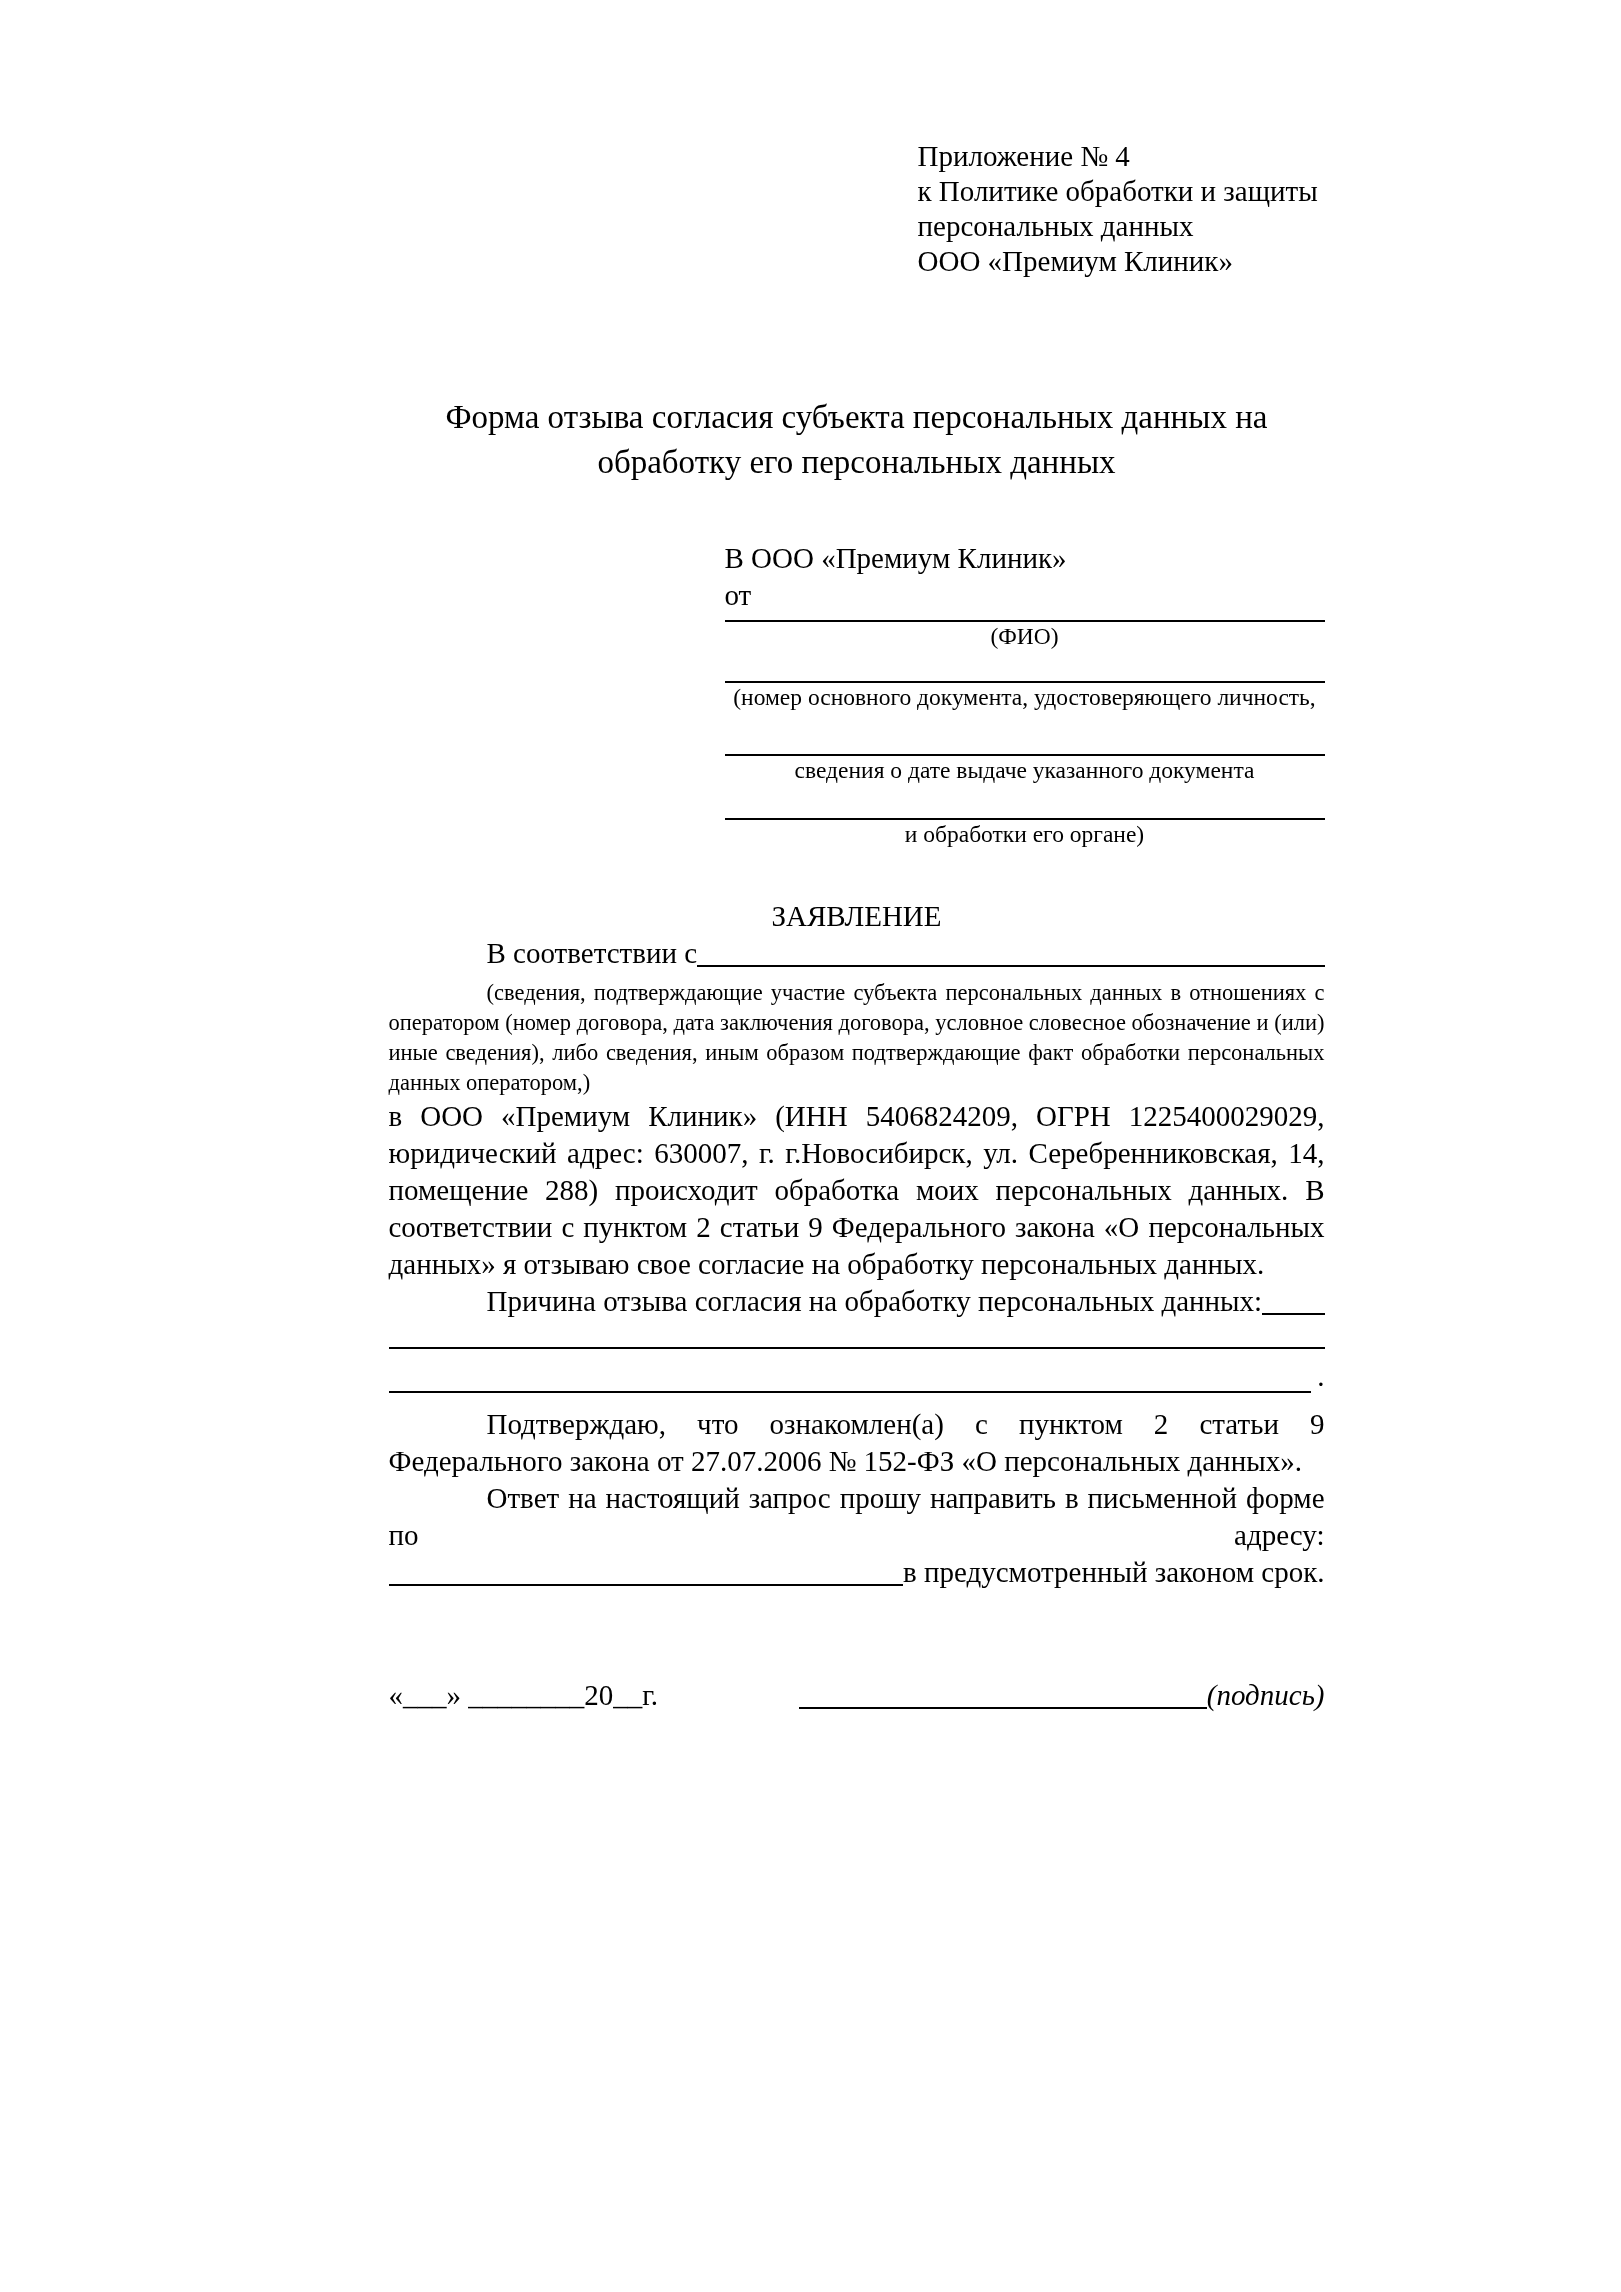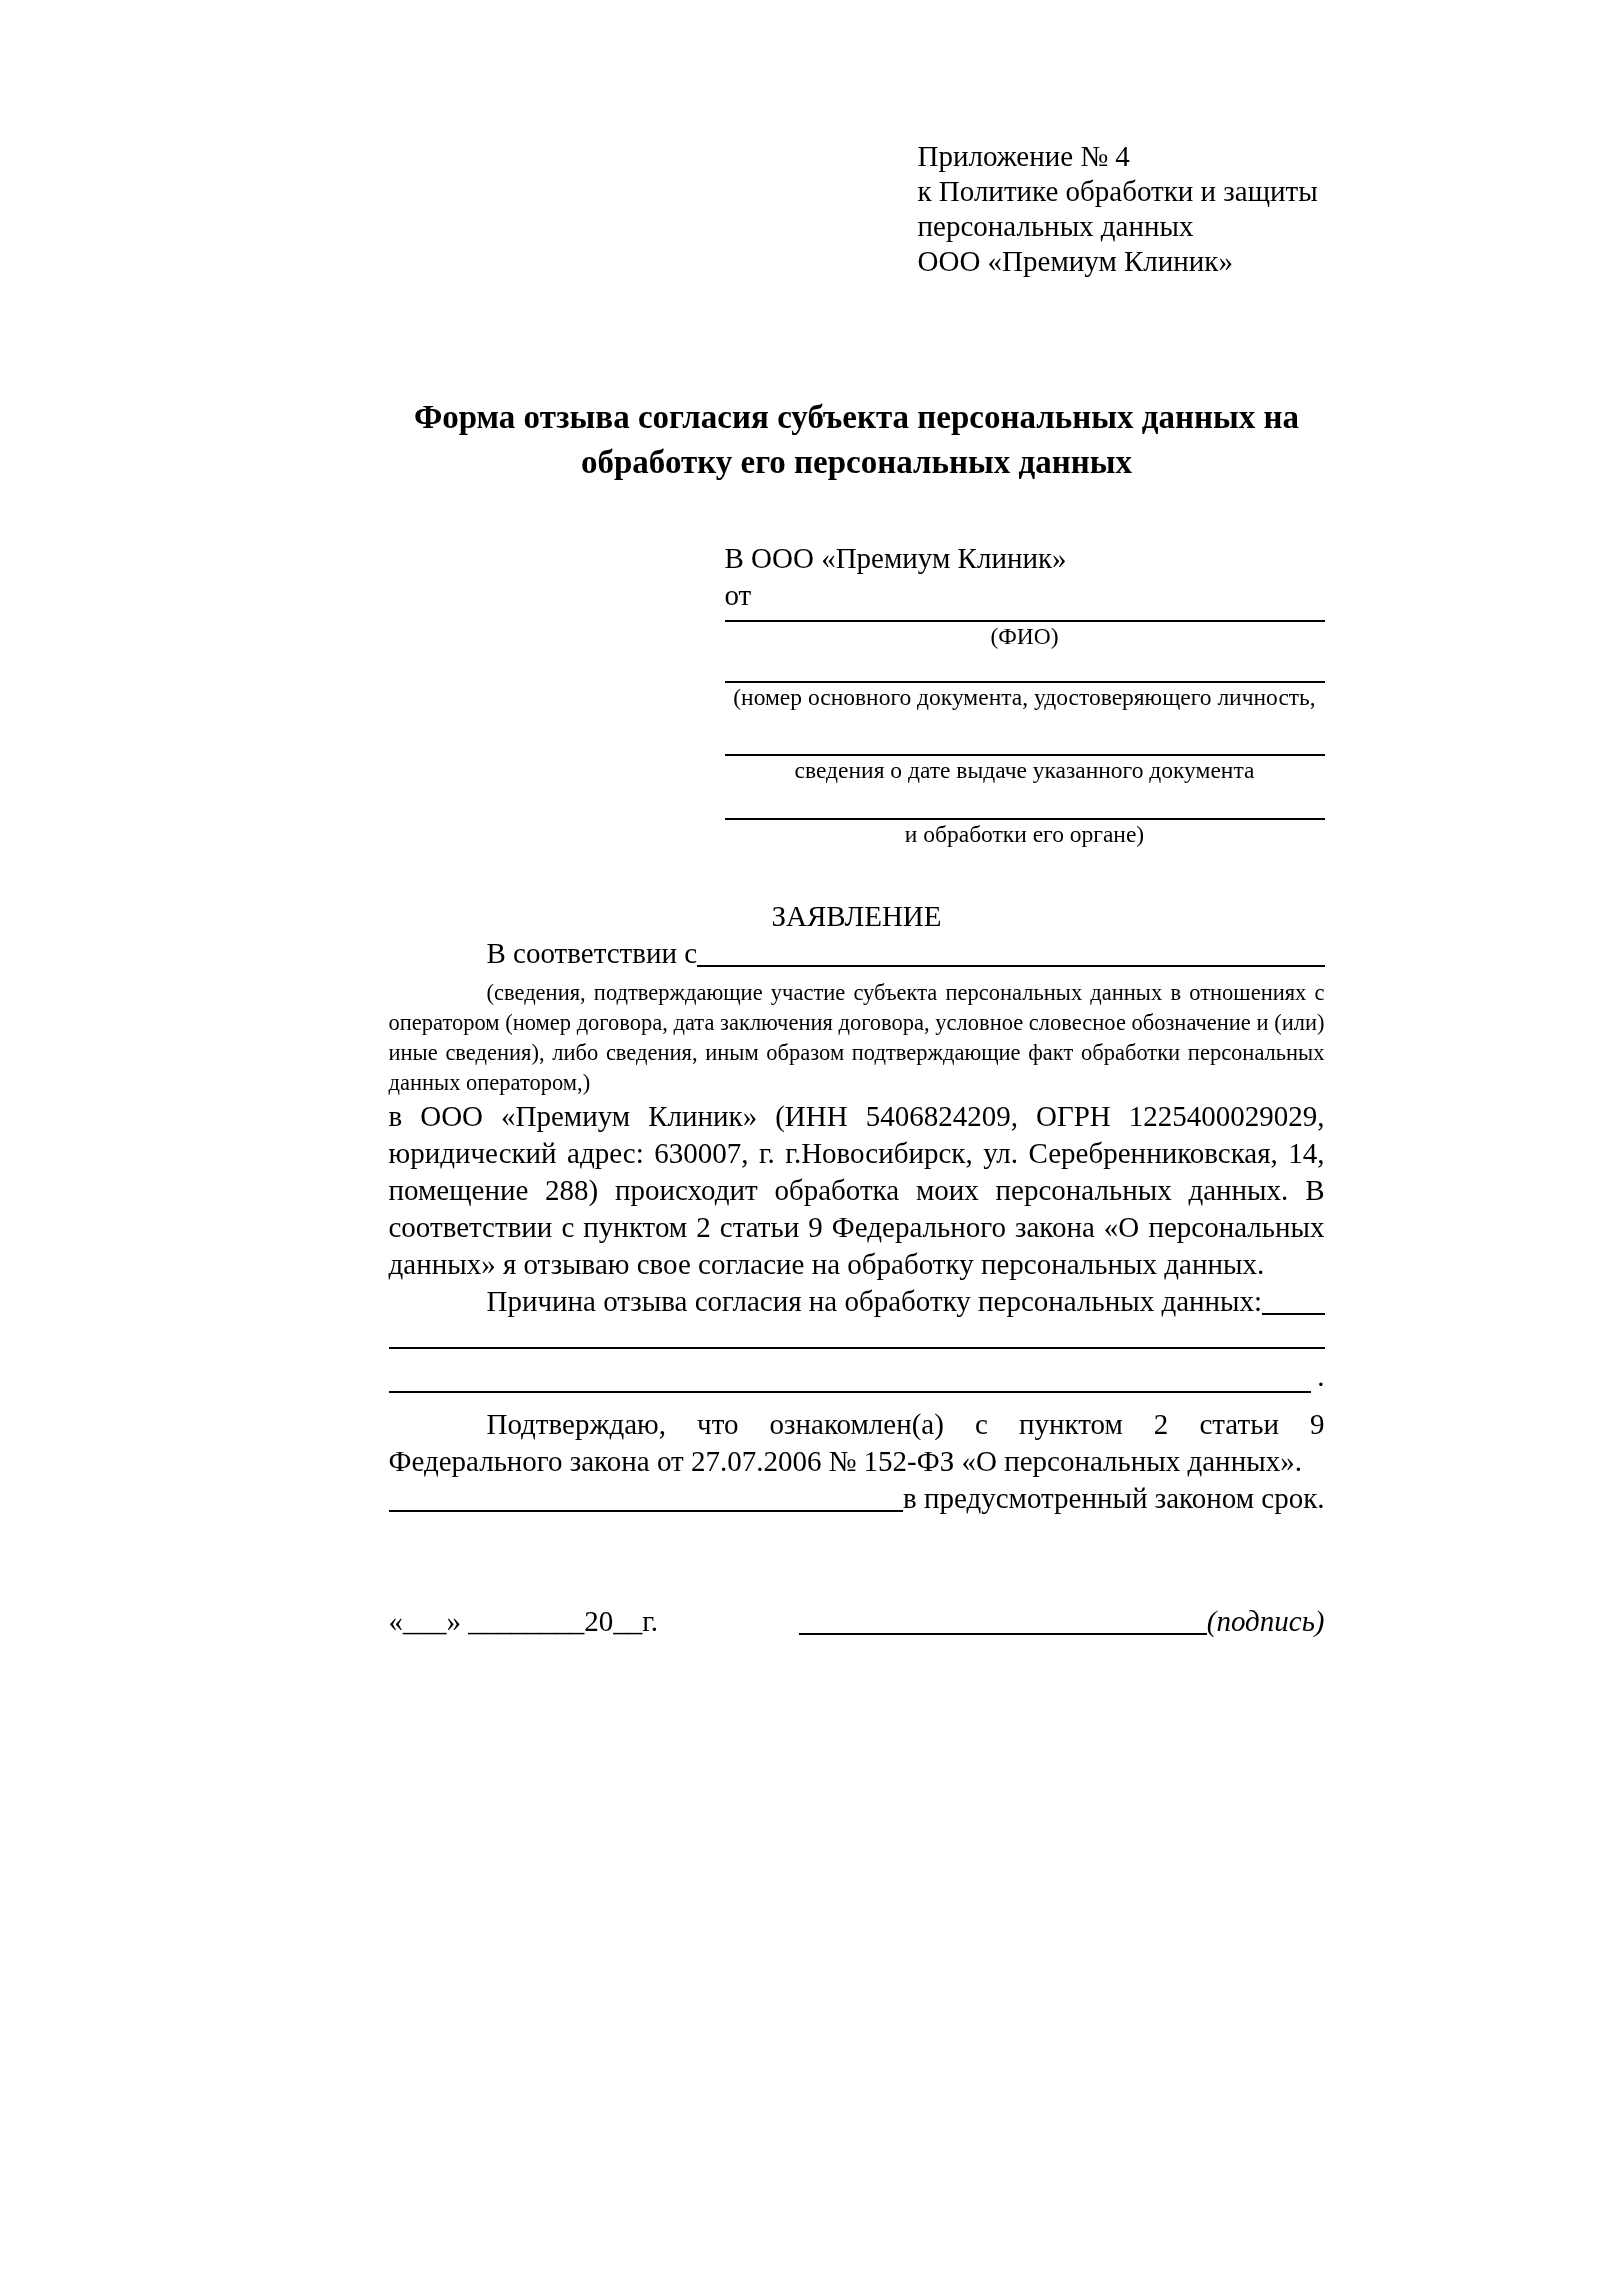--- a/index.html
+++ b/index.html
@@ -23,21 +23,21 @@
     margin-left: auto;
     line-height: 35px;
     text-align: left;
   }
 
   
   .doc-title {
     margin-top: 116px;
     font-size: 33px;
     line-height: 45px;
-    font-weight: bold;
+    font-weight: normal;
     text-align: center;
   }
 
   
   .addressee {
     width: 600px;
     margin-left: auto;
     margin-top: 55px;
   }
   .addressee .line { line-height: 37px; }
@@ -150,20 +150,21 @@
   </div>
 
   <div class="blank-line-a"></div>
   <div class="blank-line-b-row">
     <div class="blank-line-b"></div>
     <span class="period">.</span>
   </div>
 
   <p class="confirm-par">Подтверждаю, что ознакомлен(а) с пунктом 2 статьи 9 Федерального закона от 27.07.2006 № 152-ФЗ «О персональных данных».</p>
 
+  <p class="reply-par">Ответ на настоящий запрос прошу направить в письменной форме по адресу:</p>
 
   <div class="reply-fill-row">
     <div class="reply-fill"></div>
     <span class="reply-suffix">в предусмотренный законом срок.</span>
   </div>
 
   <div class="footer-row">
     <span>«___» ________20__г.</span>
     <span class="sign-group">
       <span class="sign-fill"></span>

